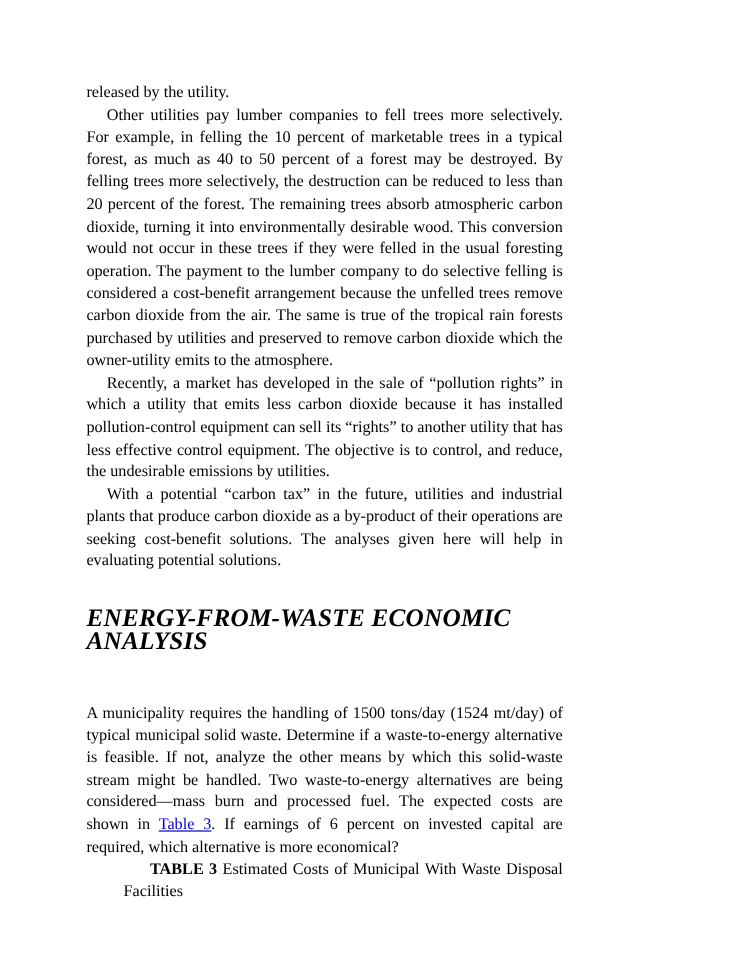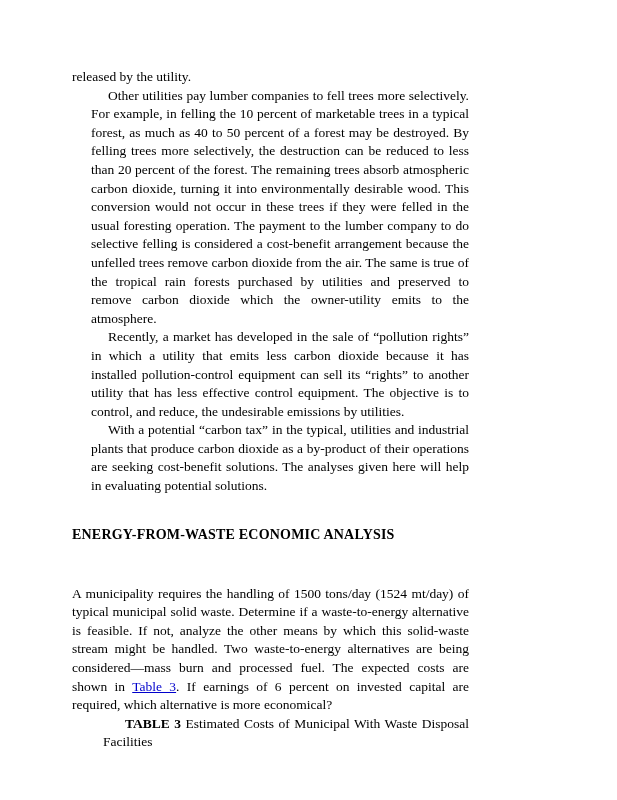--- a/index.html
+++ b/index.html
@@ -19,26 +19,26 @@
     line-height: 18.6px;
     color: #000000;
     overflow: hidden;
   }
   .page p {
     margin: 0;
     text-align: justify;
   }
   .page p.indent {
     text-indent: 17px;
-    margin-left: 19px;
   }
   .section-heading {
     font-family: "Liberation Serif", serif;
     font-weight: bold;
-    font-size: 14px;
+    font-style: italic;
+    font-size: 21px;
     line-height: 19px;
     margin: 29px 0 41px 0;
     letter-spacing: 0.2px;
   }
   .table-link {
     color: #0000cc;
     text-decoration: underline;
     cursor: pointer;
   }
   .caption {
@@ -54,21 +54,21 @@
 <body>
 
 <div class="page">
 
   <p>released by the utility.</p>
 
   <p class="indent">Other utilities pay lumber companies to fell trees more selectively. For example, in felling the 10 percent of marketable trees in a typical forest, as much as 40 to 50 percent of a forest may be destroyed. By felling trees more selectively, the destruction can be reduced to less than 20 percent of the forest. The remaining trees absorb atmospheric carbon dioxide, turning it into environmentally desirable wood. This conversion would not occur in these trees if they were felled in the usual foresting operation. The payment to the lumber company to do selective felling is considered a cost-benefit arrangement because the unfelled trees remove carbon dioxide from the air. The same is true of the tropical rain forests purchased by utilities and preserved to remove carbon dioxide which the owner-utility emits to the atmosphere.</p>
 
   <p class="indent">Recently, a market has developed in the sale of “pollution rights” in which a utility that emits less carbon dioxide because it has installed pollution-control equipment can sell its “rights” to another utility that has less effective control equipment. The objective is to control, and reduce, the undesirable emissions by utilities.</p>
 
-  <p class="indent">With a potential “carbon tax” in the typical, utilities and industrial plants that produce carbon dioxide as a by-product of their operations are seeking cost-benefit solutions. The analyses given here will help in evaluating potential solutions.</p>
+  <p class="indent">With a potential “carbon tax” in the future, utilities and industrial plants that produce carbon dioxide as a by-product of their operations are seeking cost-benefit solutions. The analyses given here will help in evaluating potential solutions.</p>
 
   <h2 class="section-heading">ENERGY-FROM-WASTE ECONOMIC ANALYSIS</h2>
 
   <p><span>A municipality requires the handling of 1500 tons/day (1524 mt/day) of typical municipal solid waste. Determine if a waste-to-energy alternative is feasible. If not, analyze the other means by which this solid-waste stream might be handled. Two waste-to-energy alternatives are being considered—mass burn and processed fuel. The expected costs are shown in </span><a class="table-link">Table 3</a><span>. If earnings of 6 percent on invested capital are required, which alternative is more economical?</span></p>
 
   <p class="caption"><b>TABLE 3</b><span> Estimated Costs of Municipal With Waste Disposal Facilities</span></p>
 
 </div>
 
 </body></html>

